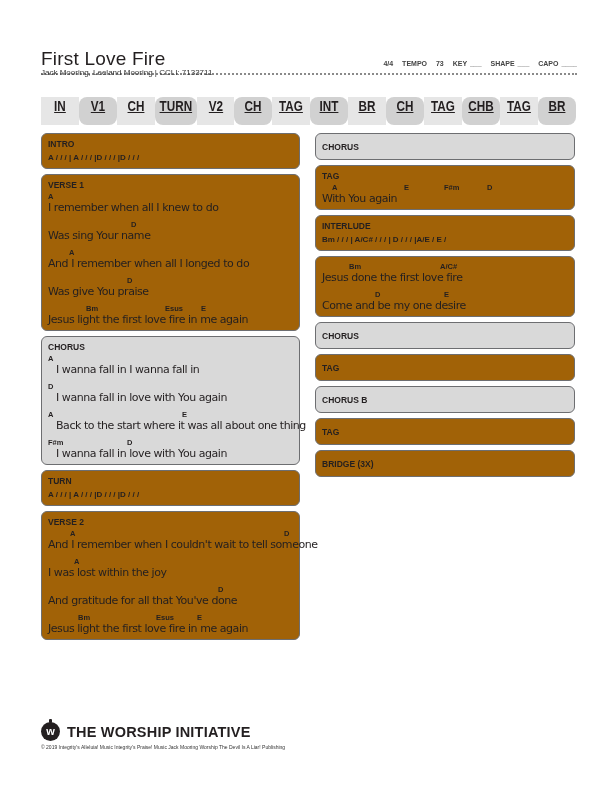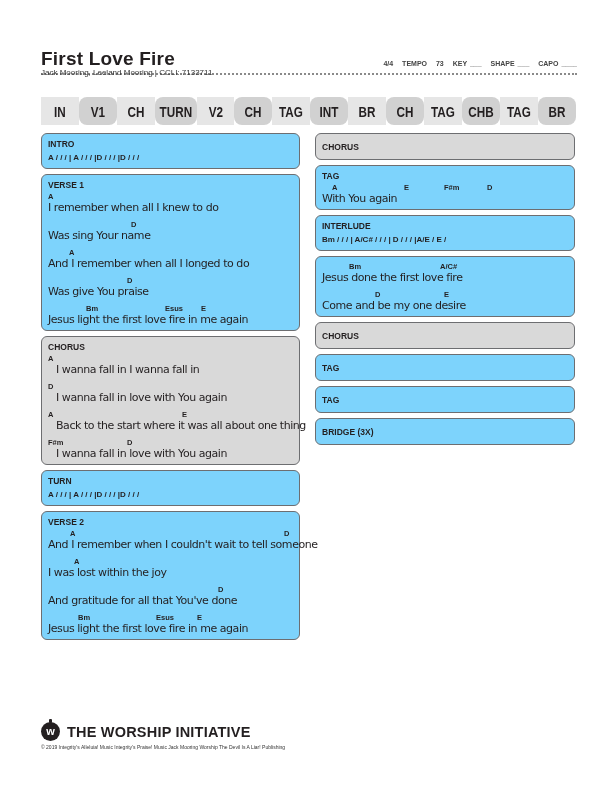--- a/index.html
+++ b/index.html
@@ -1,33 +1,33 @@
 <!DOCTYPE html>
 <html><head>
 <meta charset="utf-8">
 <style>
   html, body { margin: 0; padding: 0; background: #ffffff; }
   body { width: 612px; height: 792px; position: relative; overflow: hidden; font-family: "Liberation Sans", sans-serif; color: #231f20; }
-  .title { position: absolute; left: 41px; top: 48px; font-size: 19px; font-weight: bold; letter-spacing: 0.2px; color: #231f20; }
+  .title { position: absolute; left: 41px; top: 48px; font-size: 19px; font-weight: normal; letter-spacing: 0.2px; color: #231f20; }
   .meta { position: absolute; right: 35px; top: 60px; font-size: 7px; font-weight: bold; color: #444; word-spacing: 1px; }
   .meta span { margin-left: 6px; }
   .rule { position: absolute; left: 41px; right: 35px; top: 73px; border-top: 2px dotted #8a8a8a; height: 0; }
   .authors { position: absolute; left: 41px; top: 68px; font-size: 8px; color: #333; }
 
   .roadmap { position: absolute; left: 41px; top: 97px; width: 535px; height: 28px; display: flex; }
   .rm-cell { flex: 1 1 auto; display: flex; align-items: center; justify-content: center; font-family: "Liberation Sans", sans-serif; font-weight: bold; font-size: 15px; transform: scaleX(0.78); transform-origin: center; color: #231f20; }
-  .rm-wrap { flex: 1; display: flex; align-items: center; justify-content: center; }
+  .rm-wrap { flex: 1; display: flex; align-items: flex-start; justify-content: center; text-decoration: underline; }
   .rm-wrap.light { background: #e6e6e6; }
   .rm-wrap.dark { background: #d1d1d1; border-radius: 8px; }
 
   .col { position: absolute; top: 133px; display: flex; flex-direction: column; }
   .col.left { left: 41px; width: 259px; }
   .col.right { left: 315px; width: 260px; }
 
-  .box { border: 1.2px solid #6d6e71; border-radius: 6px; background: #7dd3fc; padding: 4px 6px 4px 6px; margin-bottom: 5px; box-sizing: border-box; }
+  .box { border: 1.2px solid #6d6e71; border-radius: 6px; background: #a16207; padding: 4px 6px 4px 6px; margin-bottom: 5px; box-sizing: border-box; }
   .box.gray { background: #d9d9d9; }
   .box-title { font-size: 8.5px; font-weight: bold; color: #231f20; line-height: 12px; }
   .bar-line { font-size: 8px; font-weight: bold; color: #231f20; line-height: 12px; margin-top: 2px; word-spacing: 0px; }
   .lyric-block { position: relative; margin-top: 1px; }
   .chord-row { position: relative; height: 10px; font-size: 7.5px; font-weight: bold; }
   .chord-row span { position: absolute; top: 0; }
   .lyric { font-family: "DejaVu Sans", sans-serif; font-size: 11px; letter-spacing: -0.45px; line-height: 12px; color: #231f20; white-space: nowrap; }
   .lyric.indent { padding-left: 8px; }
   .gap { height: 5px; }
   .title-only { padding: 7px 6px 6px 6px; }
@@ -260,20 +260,23 @@
           <div class="lyric">Come and be my one desire</div>
         </div>
       </div>
   </div>
   <div class="box gray title-only">
     <div class="box-title">CHORUS</div>
   </div>
   <div class="box title-only">
     <div class="box-title">TAG</div>
   </div>
+  <div class="box gray title-only">
+    <div class="box-title">CHORUS B</div>
+  </div>
   <div class="box title-only">
     <div class="box-title">TAG</div>
   </div>
   <div class="box title-only">
     <div class="box-title">BRIDGE (3X)</div>
   </div>
 </div>
 
 <div class="footer-logo">
   <div class="logo-icon">

